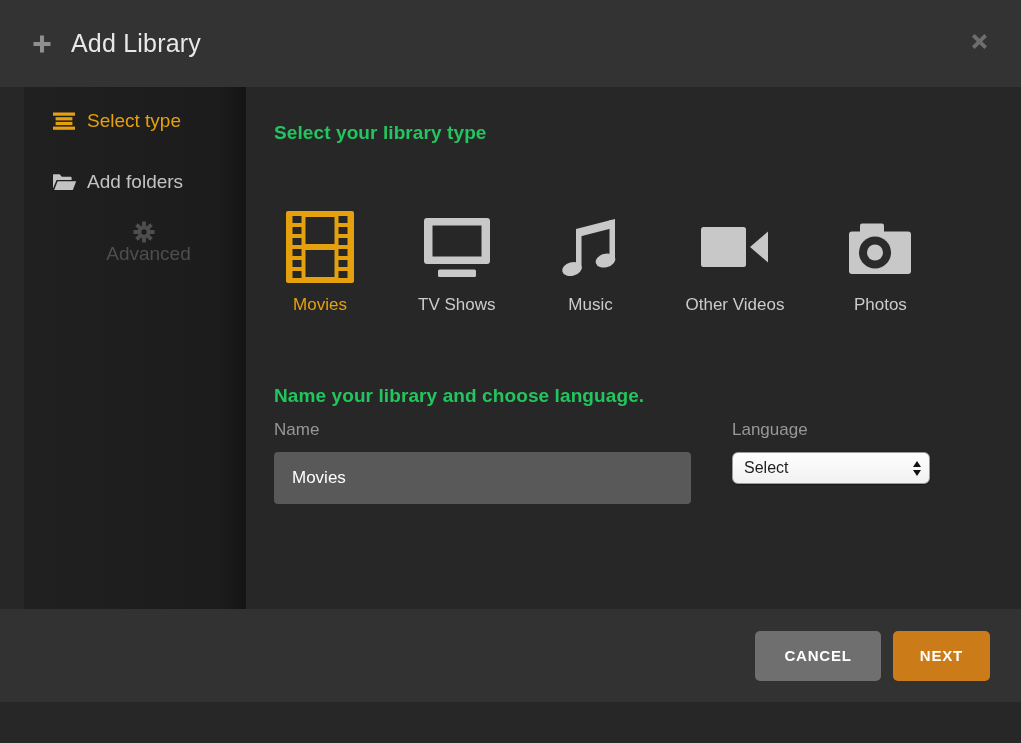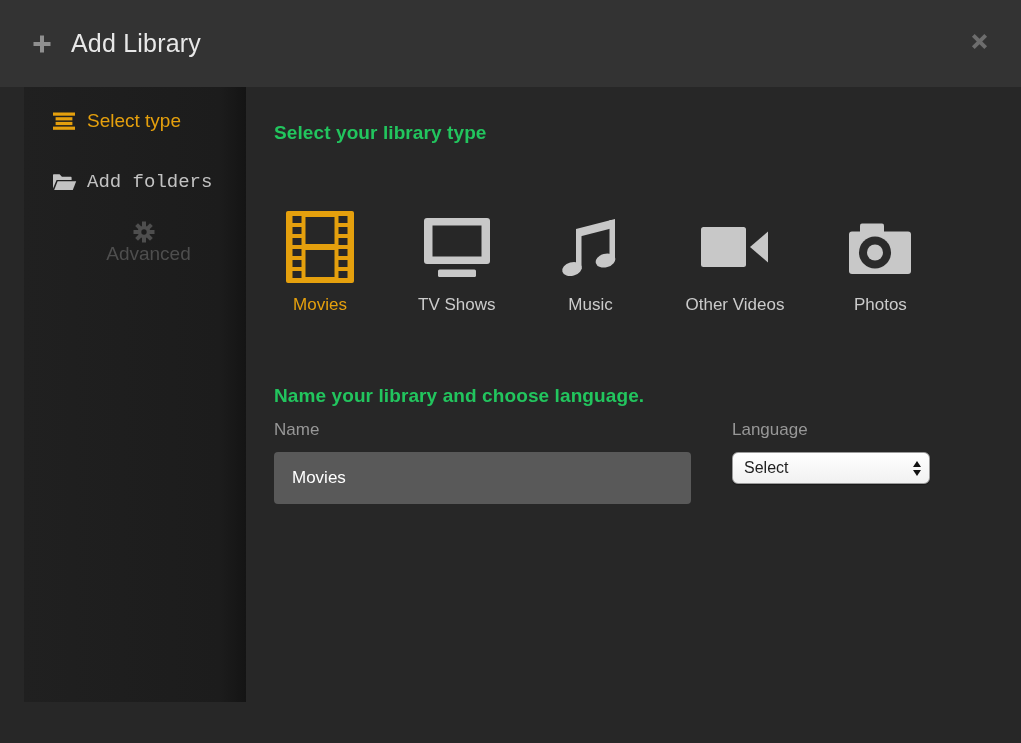--- a/index.html
+++ b/index.html
@@ -30,21 +30,21 @@
     width: 222px; flex: 0 0 222px; padding-top: 12px;
     background: linear-gradient(to right, #202020 0%, #1c1c1c 88%, #141414 100%);
     margin-left: 24px;
   }
   .side-item {
     height: 44px; margin-bottom: 17px; display: flex; align-items: center;
     padding-left: 27px; cursor: pointer; font-size: 19px;
   }
   .side-item .side-icon { width: 26px; display: flex; align-items: center; justify-content: center; margin-right: 10px; }
   .side-item.active { color: #e5a00d; }
-  .side-item.default { color: #c3c3c3; font-family: Liberation Mono, monospace; }
+  .side-item.default { color: #c3c3c3; }
   .side-item.disabled { color: #4e4e4e; cursor: default; flex-direction: column; }
 
   .content { flex: 1 1 auto; background: #272727; padding: 33px 0 0 28px; }
   .section-heading {
     font-size: 19px; line-height: 26px; font-weight: 700; color: #22c55e; letter-spacing: 0.1px;
   }
 
   
   .type-row { display: flex; gap: 64px; margin-top: 63px; margin-left: 12px; }
   .type-cell { display: flex; flex-direction: column; align-items: center; cursor: pointer; }
@@ -245,14 +245,18 @@
             <span class="stepper">
               <span class="arr-up"></span>
               <span class="arr-down"></span>
             </span>
           </div>
         </div>
       </div>
     </div>
   </div>
 
+  <div class="footer">
+    <button class="btn btn-cancel">CANCEL</button>
+    <button class="btn btn-next">NEXT</button>
+  </div>
 
 </div>
 
 </body></html>

